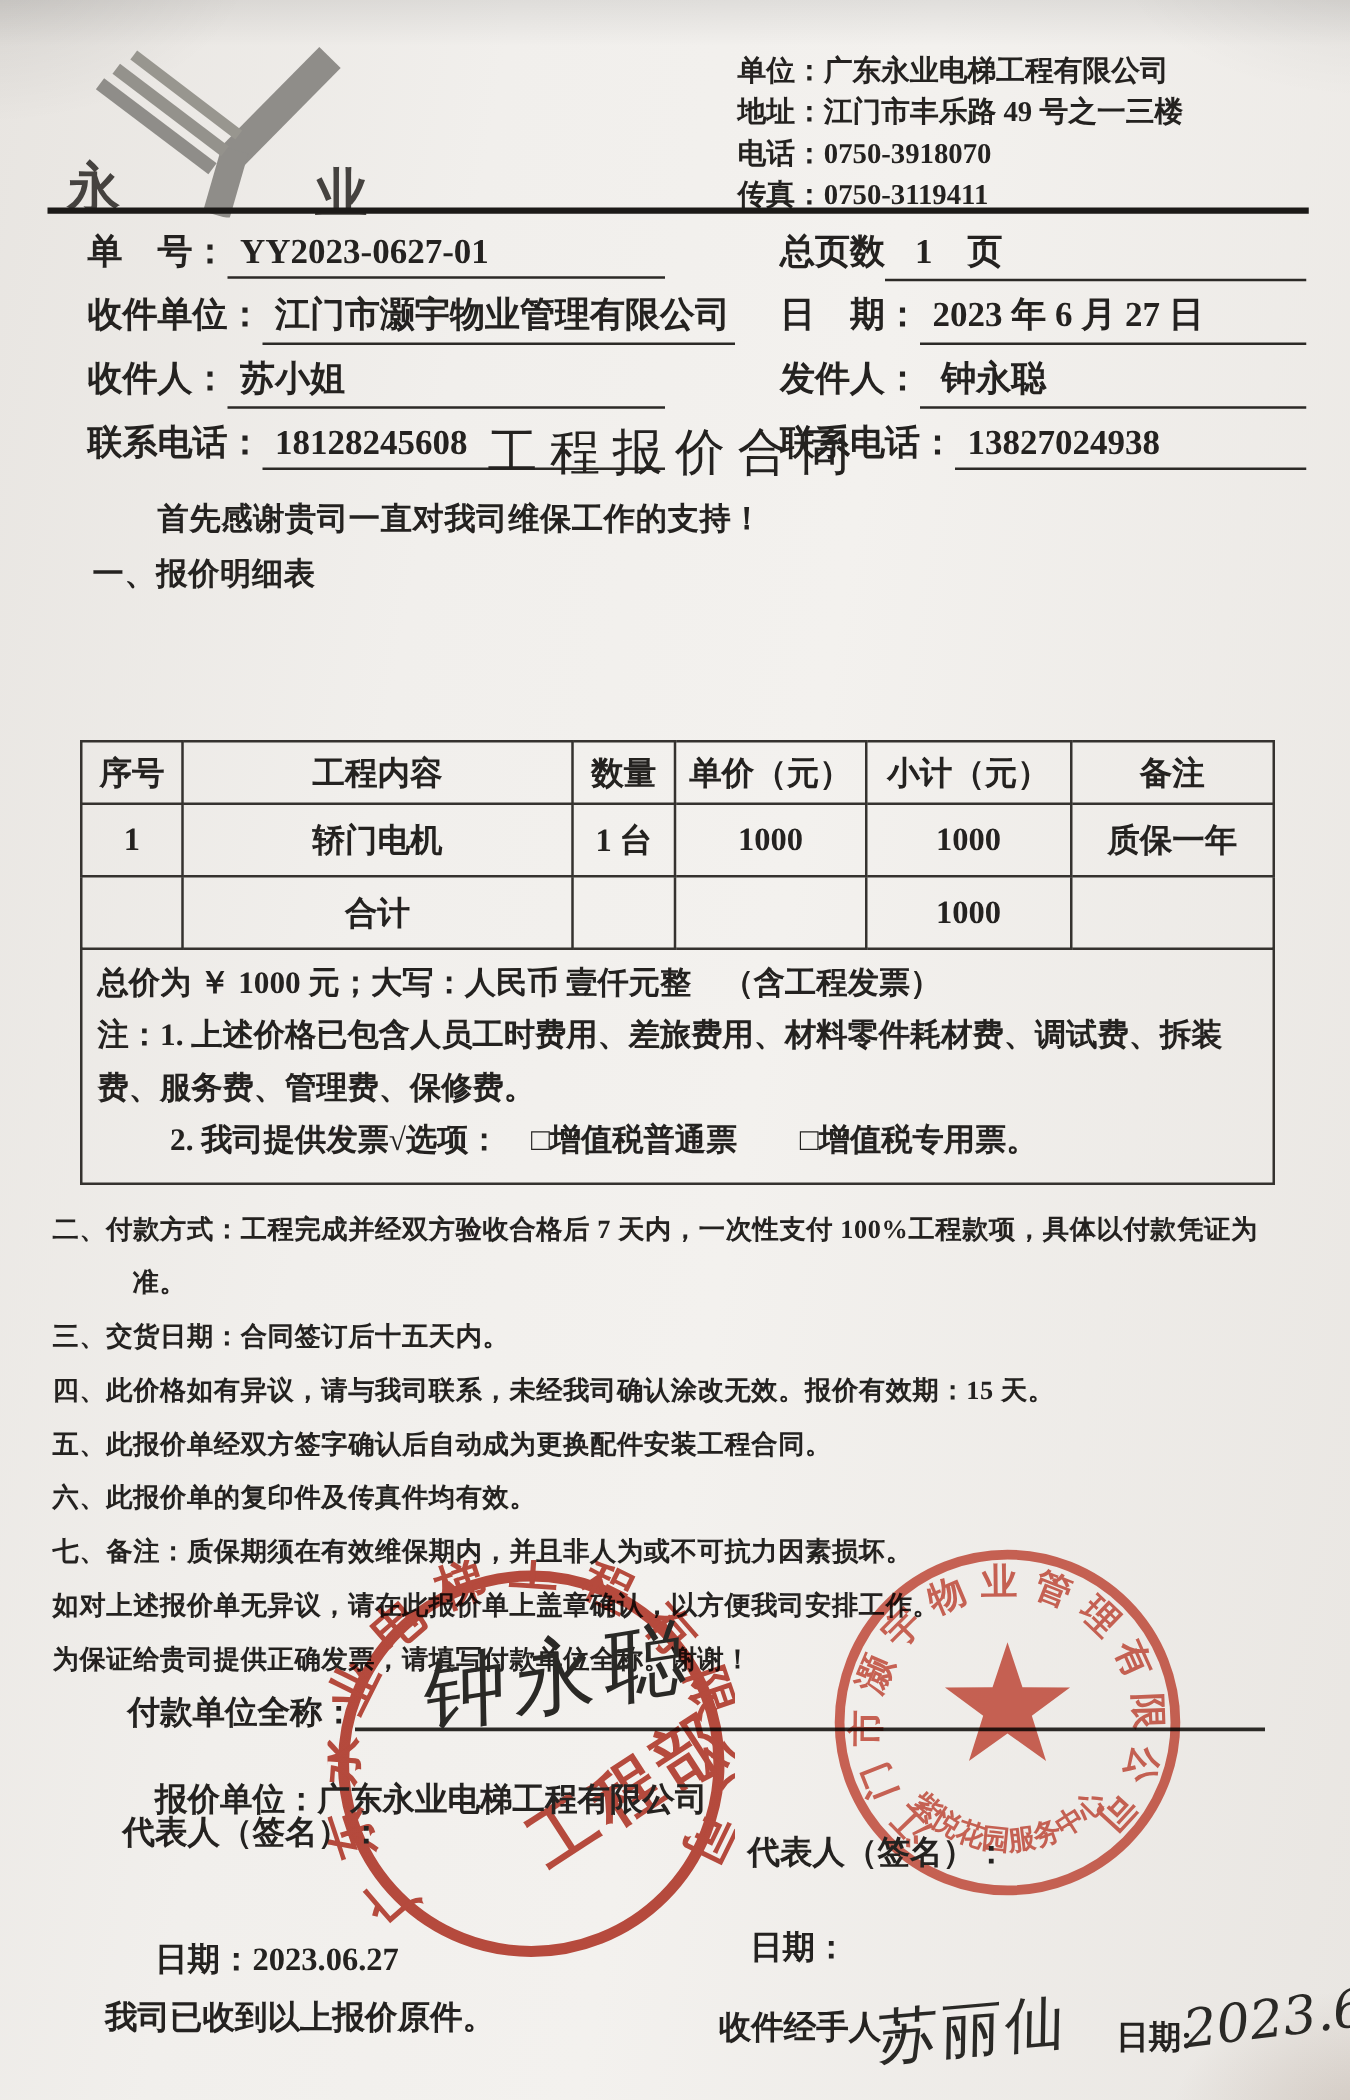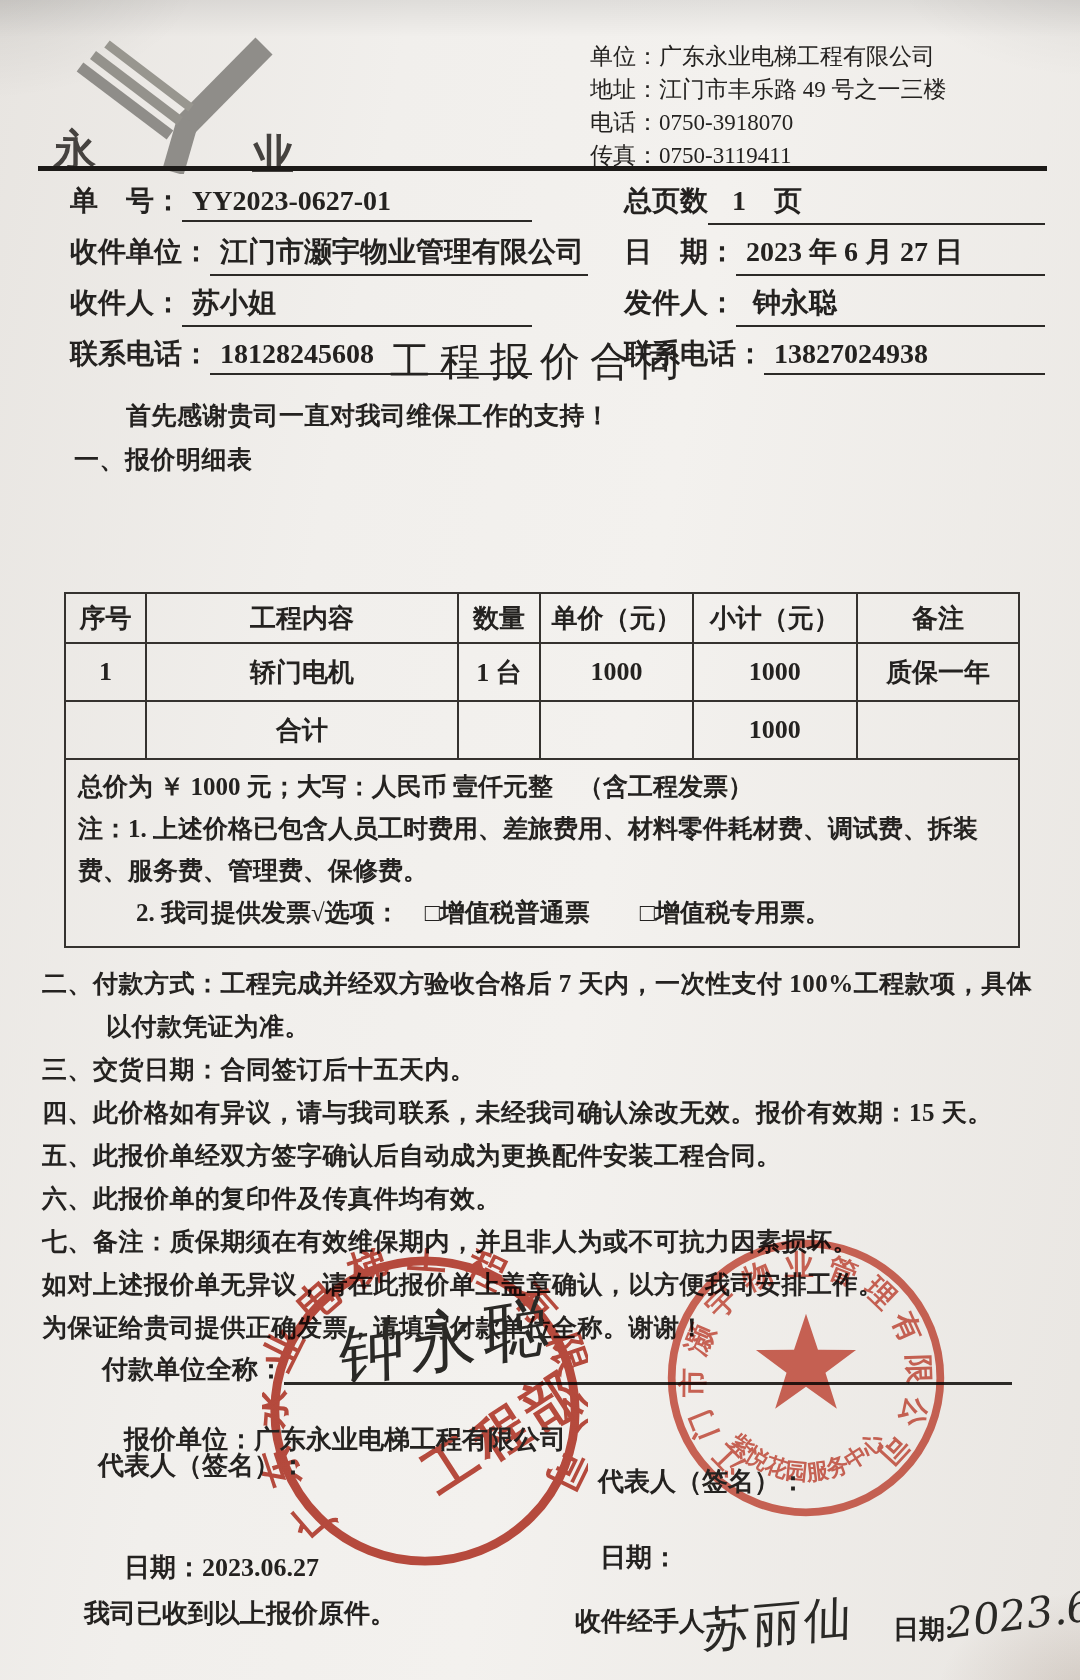--- a/index.html
+++ b/index.html
@@ -10,21 +10,21 @@
     background:
       radial-gradient(220px 150px at 101% 101%, rgba(123,94,74,.22), rgba(0,0,0,0) 70%),
       radial-gradient(320px 190px at -2% -2%, rgba(0,0,0,.10), rgba(0,0,0,0) 70%),
       radial-gradient(300px 160px at 102% -2%, rgba(0,0,0,.07), rgba(0,0,0,0) 70%),
       linear-gradient(to bottom, rgba(0,0,0,.08), rgba(0,0,0,0) 2.2%),
       linear-gradient(100deg,#e8e5e1 0%,#f1efec 30%,#f3f1ee 55%,#e9e6e2 100%);
   }
   .abs{position:absolute;}
   
   .logo-wrap{left:52px;top:36px;width:290px;height:138px;}
-  .company-info{left:590px;top:40px;width:450px;font-size:23px;line-height:33px;font-weight:400;}
+  .company-info{left:590px;top:40px;width:450px;font-size:23px;line-height:33px;font-weight:700;}
   .thick-rule{left:38px;top:166px;right:33px;height:5px;background:#1c1a18;}
   
   .meta{left:70px;top:182px;right:35px;font-size:28px;font-weight:700;}
   .meta-row{display:flex;margin-bottom:8px;}
   .field{display:flex;align-items:baseline;}
   .f-left{width:462px;}
   .f-right{margin-left:92px;flex:1;}
   .lbl{white-space:pre;}
   .val{flex:1;border-bottom:2px solid #2c2a27;padding:0 4px 3px 10px;white-space:pre;}
   
@@ -36,21 +36,21 @@
   table.quote{left:64px;top:592px;position:absolute;width:956px;border-collapse:collapse;font-size:26px;}
   table.quote th,table.quote td{border:2px solid #35322f;text-align:center;padding:0;font-weight:600;}
   table.quote th{height:48px;border-radius:23px;}
   table.quote td{height:56px;}
   .notes-box{left:64px;top:758px;width:956px;border:2px solid #35322f;border-top:none;box-sizing:border-box;
     padding:8px 12px 12px 12px;font-size:25px;line-height:42px;}
   .notes-box p{margin:0;}
   .total-line{font-weight:700;}
   .note2{margin-left:58px !important;}
   
-  .terms{left:42px;top:962px;width:995px;font-size:25px;line-height:43px;letter-spacing:.5px;}
+  .terms{left:42px;top:962px;width:995px;font-size:21px;line-height:43px;letter-spacing:.5px;}
   .terms p{margin:0;}
   .t-num{padding-left:64px;text-indent:-64px;}
   .t-cont{margin-left:64px;}
   
   .payer-row{left:102px;top:1352px;width:910px;display:flex;align-items:flex-start;font-size:26px;}
   .payer-fill{flex:1;border-bottom:3px solid #2c2a27;height:30px;}
   .sig{font-size:26px;white-space:pre;}
   .hand{font-family:"DejaVu Serif","Liberation Serif",serif;color:#2a2926;font-weight:400;}
   
   .stamp{mix-blend-mode:multiply;opacity:.88;}

